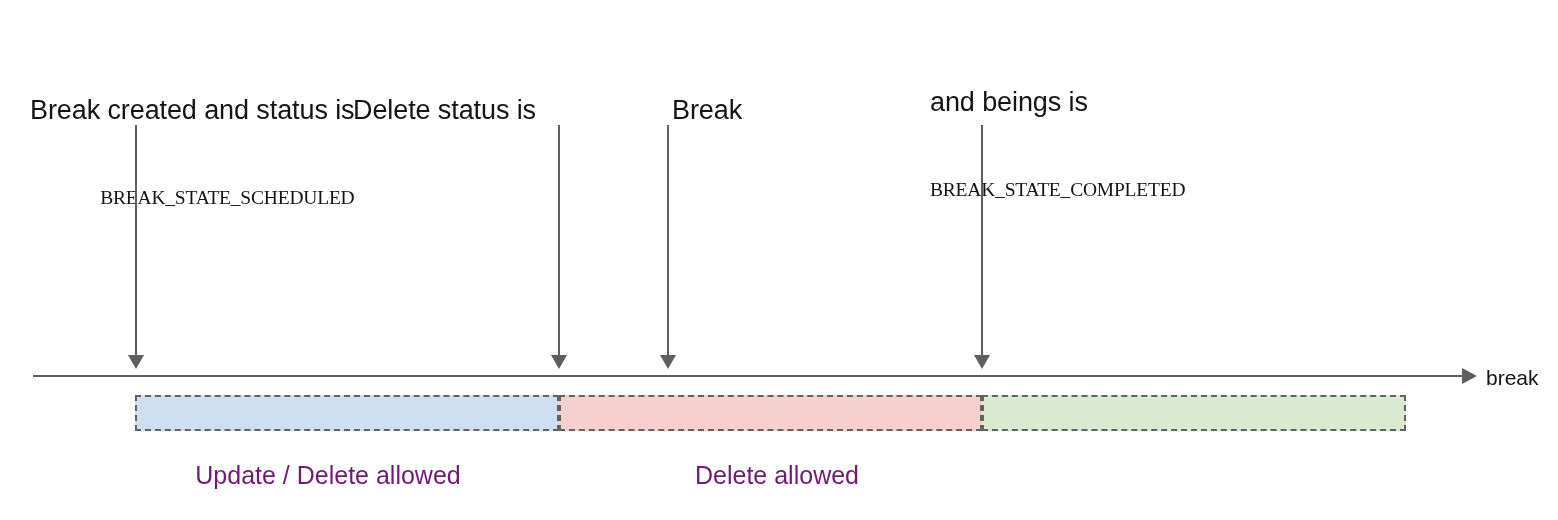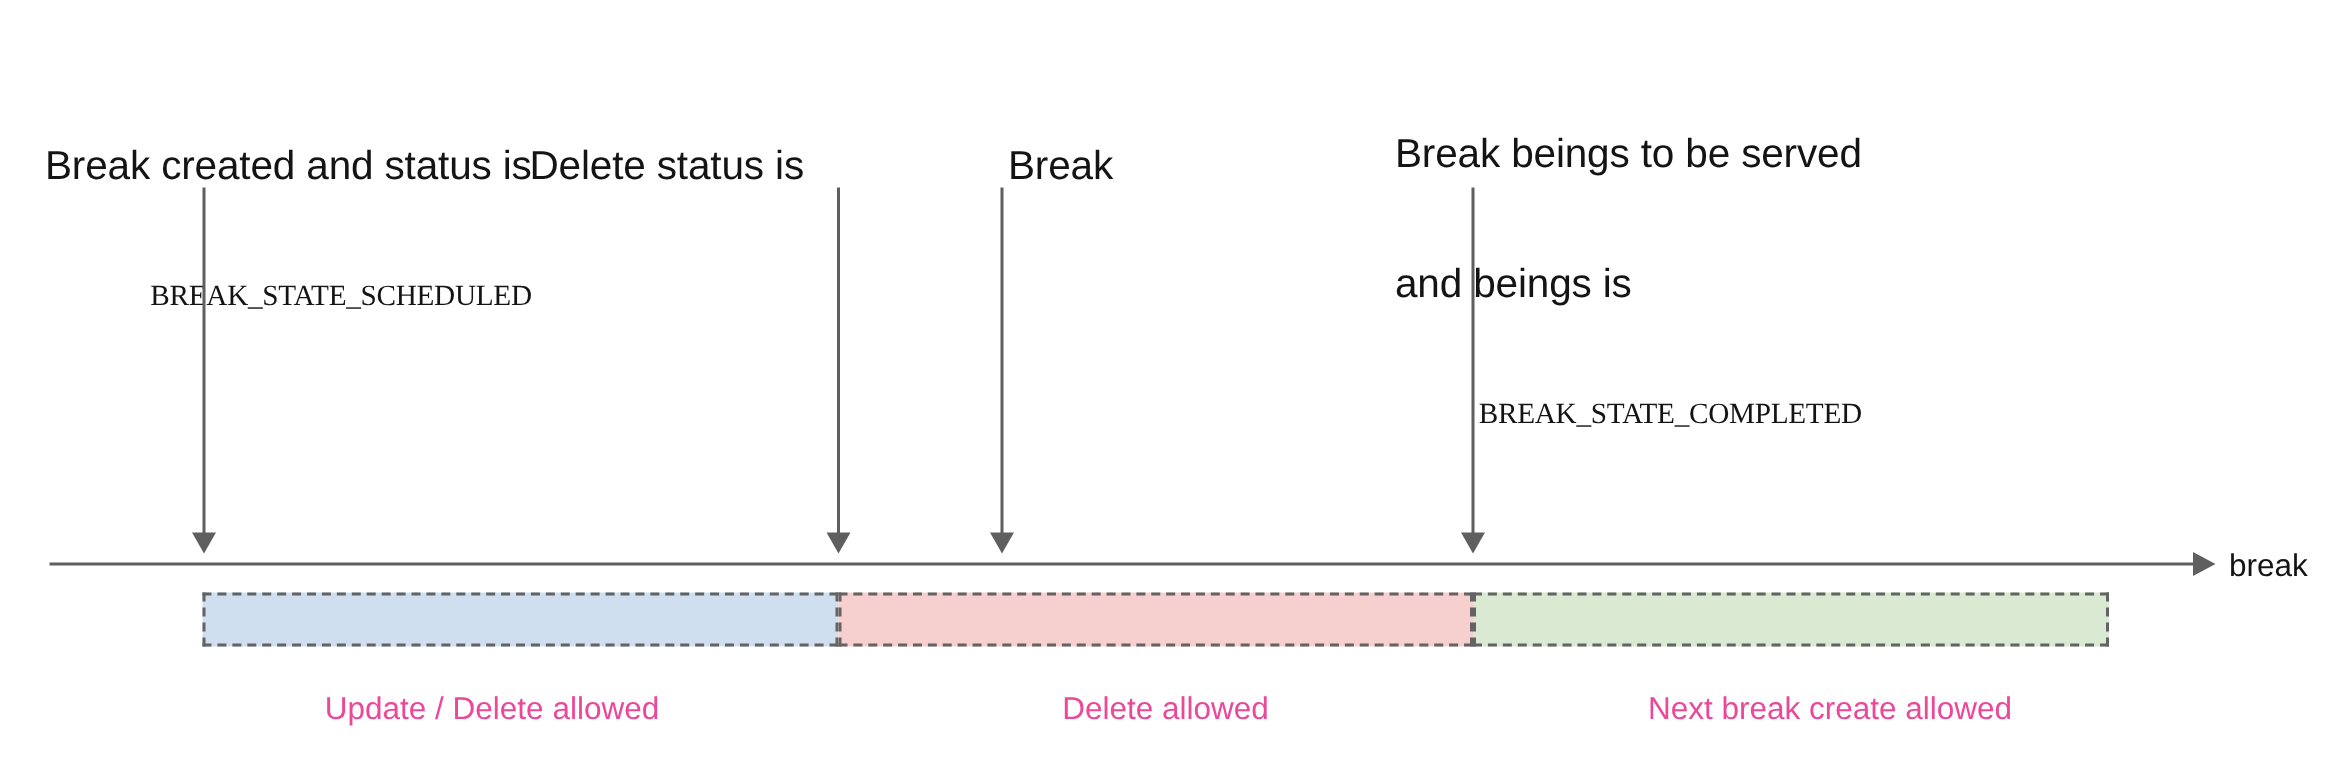--- a/index.html
+++ b/index.html
@@ -78,22 +78,22 @@
     position: absolute;
     top: 395px;
     height: 36px;
     box-sizing: border-box;
     border: 2px dashed #636363;
   }
 
   
   .caption {
     position: absolute;
-    font-size: 21px;
-    color: #ec4899;
+    font-size: 25px;
+    color: #701a75;
     text-align: center;
     font-family: "Liberation Sans", sans-serif;
     white-space: nowrap;
   }
 </style>
 </head>
 <body>
 
 <div id="canvas">
 
@@ -110,32 +110,30 @@
   <div class="vline" style="left:558px; top:125px; height:232px;"></div>
   <div class="vhead" style="left:551px; top:355px;"></div>
 
   <div class="annot" style="left:672px; top:38px;">
     <div class="prose">Break</div>
   </div>
   <div class="vline" style="left:667px; top:125px; height:232px;"></div>
   <div class="vhead" style="left:660px; top:355px;"></div>
 
   <div class="annot" style="left:930px; top:30px;">
-    <div class="prose">Break beings to be served</div>
     <div class="prose">and beings is</div>
     <div class="code">BREAK_STATE_COMPLETED</div>
   </div>
   <div class="vline" style="left:981px; top:125px; height:232px;"></div>
   <div class="vhead" style="left:974px; top:355px;"></div>
 
   <div class="axis-line" style="left:33px; top:375px; width:1432px;"></div>
   <div class="axis-head" style="left:1462px; top:368px;"></div>
   <div class="axis-label" style="left:1486px; top:366px;">break</div>
 
   <div class="bar" style="left:135px; width:424px; background:#cfdff0;"></div>
   <div class="bar" style="left:559px; width:423px; background:#f6cfcf;"></div>
   <div class="bar" style="left:982px; width:424px; background:#d9e9d2;"></div>
 
   <div class="caption" style="left:128px; top:461px; width:400px;">Update / Delete allowed</div>
   <div class="caption" style="left:577px; top:461px; width:400px;">Delete allowed</div>
-  <div class="caption" style="left:1020px; top:461px; width:400px;">Next break create allowed</div>
 
 </div>
 
 </body></html>

